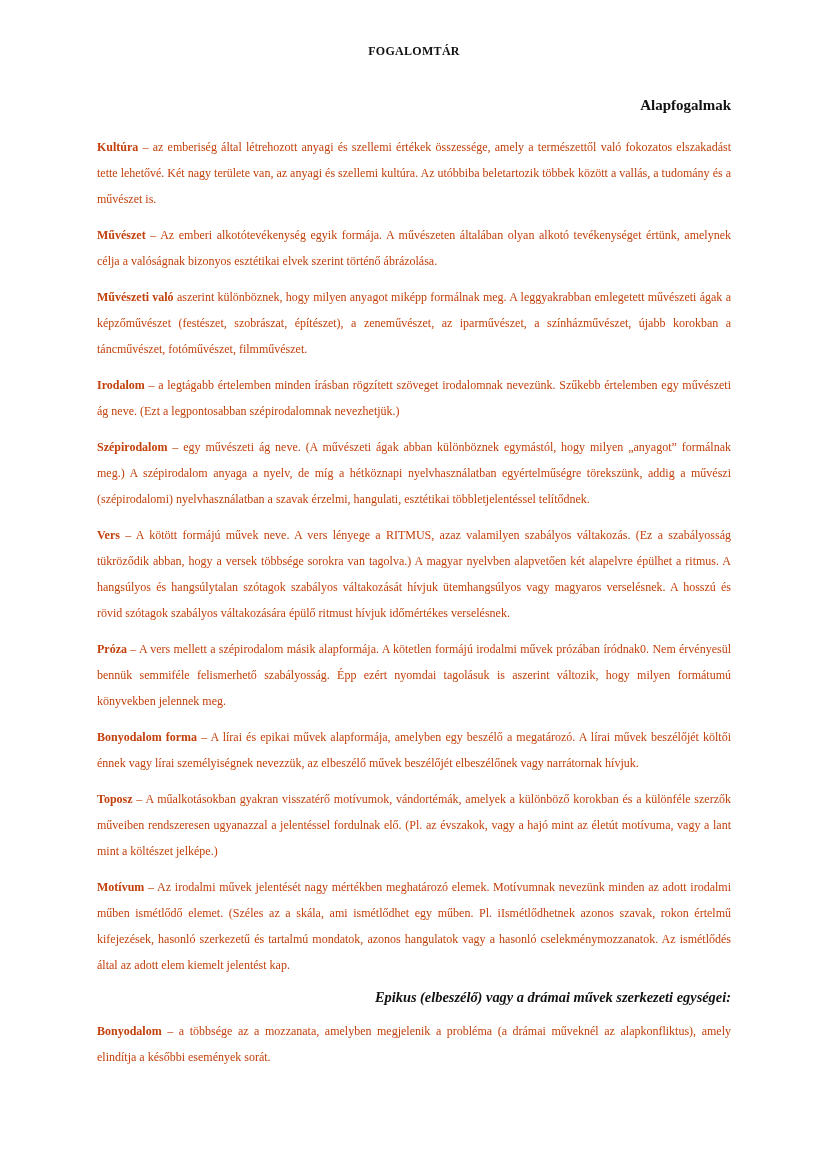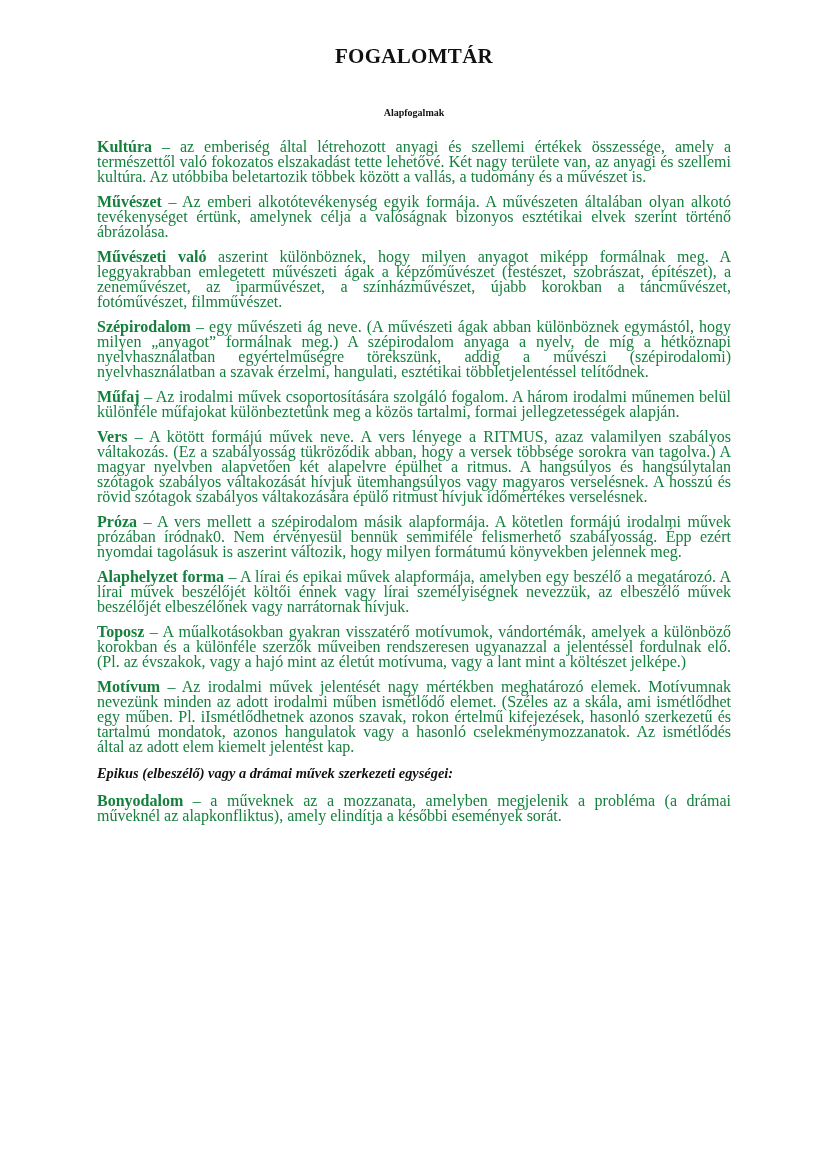--- a/index.html
+++ b/index.html
@@ -18,58 +18,58 @@
     overflow: hidden;
   }
   .content {
     position: absolute;
     left: 97px;
     top: 44px;
     width: 634px;
   }
   .doc-title {
     font-family: "Liberation Serif", "DejaVu Serif", serif;
-    font-size: 21px;
+    font-size: 12px;
     font-weight: bold;
     text-align: center;
     color: #111111;
     letter-spacing: 0.3px;
     margin: 0 0 38px 0;
     line-height: 1.2;
   }
   .section-title {
     font-family: "Liberation Serif", "DejaVu Serif", serif;
-    font-size: 10px;
+    font-size: 15px;
     font-weight: bold;
-    text-align: center;
+    text-align: right;
     color: #111111;
     margin: 0 0 20px 0;
     line-height: 1.2;
   }
   .entry {
     font-family: "Liberation Serif", "DejaVu Serif", serif;
-    font-size: 16px;
-    line-height: 15px;
-    color: #15803d;
+    font-size: 12px;
+    line-height: 26px;
+    color: #c2410c;
     text-align: justify;
     margin: 0 0 10px 0;
     -webkit-hyphens: none;
     hyphens: none;
   }
   .entry .term {
     font-weight: bold;
   }
   .group-heading {
     font-family: "Liberation Serif", "DejaVu Serif", serif;
     font-size: 14.4px;
     line-height: 19.2px;
     font-weight: bold;
     font-style: italic;
     color: #111111;
-    text-align: left;
+    text-align: right;
     margin: 0 0 10px 0;
   }
 </style>
 </head>
 <body>
 
 <div class="page">
   <div class="content">
 
     <h1 class="doc-title">FOGALOMTÁR</h1>
@@ -81,52 +81,52 @@
     </p>
 
     <p class="entry">
       <span class="term">Művészet</span><span> – Az emberi alkotótevékenység egyik formája. A művészeten általában olyan alkotó tevékenységet értünk, amelynek célja a valóságnak bizonyos esztétikai elvek szerint történő ábrázolása.</span>
     </p>
 
     <p class="entry">
       <span class="term">Művészeti való</span><span> aszerint különböznek, hogy milyen anyagot miképp formálnak meg. A leggyakrabban emlegetett művészeti ágak a képzőművészet (festészet, szobrászat, építészet), a zeneművészet, az iparművészet, a színházművészet, újabb korokban a táncművészet, fotóművészet, filmművészet.</span>
     </p>
 
+    <p class="entry">
+      <span class="term">Irodalom</span><span> – a legtágabb értelemben minden írásban rögzített szöveget irodalomnak nevezünk. Szűkebb értelemben egy művészeti ág neve. (Ezt a legpontosabban szépirodalomnak nevezhetjük.)</span>
+    </p>
 
     <p class="entry">
       <span class="term">Szépirodalom</span><span> – egy művészeti ág neve. (A művészeti ágak abban különböznek egymástól, hogy milyen „anyagot” formálnak meg.) A szépirodalom anyaga a nyelv, de míg a hétköznapi nyelvhasználatban egyértelműségre törekszünk, addig a művészi (szépirodalomi) nyelvhasználatban a szavak érzelmi, hangulati, esztétikai többletjelentéssel telítődnek.</span>
     </p>
 
 
-    <p class="entry">
-      <span class="term">Műfaj</span><span> – Az irodalmi művek csoportosítására szolgáló fogalom. A három irodalmi műnemen belül különféle műfajokat különbeztetünk meg a közös tartalmi, formai jellegzetességek alapján.</span>
-    </p>
 
     <p class="entry">
       <span class="term">Vers</span><span> – A kötött formájú művek neve. A vers lényege a RITMUS, azaz valamilyen szabályos váltakozás. (Ez a szabályosság tükröződik abban, hogy a versek többsége sorokra van tagolva.) A magyar nyelvben alapvetően két alapelvre épülhet a ritmus. A hangsúlyos és hangsúlytalan szótagok szabályos váltakozását hívjuk ütemhangsúlyos vagy magyaros verselésnek. A hosszú és rövid szótagok szabályos váltakozására épülő ritmust hívjuk időmértékes verselésnek.</span>
     </p>
 
     <p class="entry">
       <span class="term">Próza</span><span> – A vers mellett a szépirodalom másik alapformája. A kötetlen formájú irodalmi művek prózában íródnak0. Nem érvényesül bennük semmiféle felismerhető szabályosság. Épp ezért nyomdai tagolásuk is aszerint változik, hogy milyen formátumú könyvekben jelennek meg.</span>
     </p>
 
     <p class="entry">
-      <span class="term">Alaphelyzet forma</span><span> – A lírai és epikai művek alapformája, amelyben egy beszélő a megatározó. A lírai művek beszélőjét költői énnek vagy lírai személyiségnek nevezzük, az elbeszélő művek beszélőjét elbeszélőnek vagy narrátornak hívjuk.</span>
+      <span class="term">Bonyodalom forma</span><span> – A lírai és epikai művek alapformája, amelyben egy beszélő a megatározó. A lírai művek beszélőjét költői énnek vagy lírai személyiségnek nevezzük, az elbeszélő művek beszélőjét elbeszélőnek vagy narrátornak hívjuk.</span>
     </p>
 
 
     <p class="entry">
       <span class="term">Toposz</span><span> – A műalkotásokban gyakran visszatérő motívumok, vándortémák, amelyek a különböző korokban és a különféle szerzők műveiben rendszeresen ugyanazzal a jelentéssel fordulnak elő. (Pl. az évszakok, vagy a hajó mint az életút motívuma, vagy a lant mint a költészet jelképe.)</span>
     </p>
 
     <p class="entry">
       <span class="term">Motívum</span><span> – Az irodalmi művek jelentését nagy mértékben meghatározó elemek. Motívumnak nevezünk minden az adott irodalmi műben ismétlődő elemet. (Széles az a skála, ami ismétlődhet egy műben. Pl. iIsmétlődhetnek azonos szavak, rokon értelmű kifejezések, hasonló szerkezetű és tartalmú mondatok, azonos hangulatok vagy a hasonló cselekménymozzanatok. Az ismétlődés által az adott elem kiemelt jelentést kap.</span>
     </p>
 
     <p class="group-heading">Epikus (elbeszélő) vagy a drámai művek szerkezeti egységei:</p>
 
 
     <p class="entry">
-      <span class="term">Bonyodalom</span><span> – a műveknek az a mozzanata, amelyben megjelenik a probléma (a drámai műveknél az alapkonfliktus), amely elindítja a későbbi események sorát.</span>
+      <span class="term">Bonyodalom</span><span> – a többsége az a mozzanata, amelyben megjelenik a probléma (a drámai műveknél az alapkonfliktus), amely elindítja a későbbi események sorát.</span>
     </p>
 
   </div>
 </div>
 
 </body></html>

